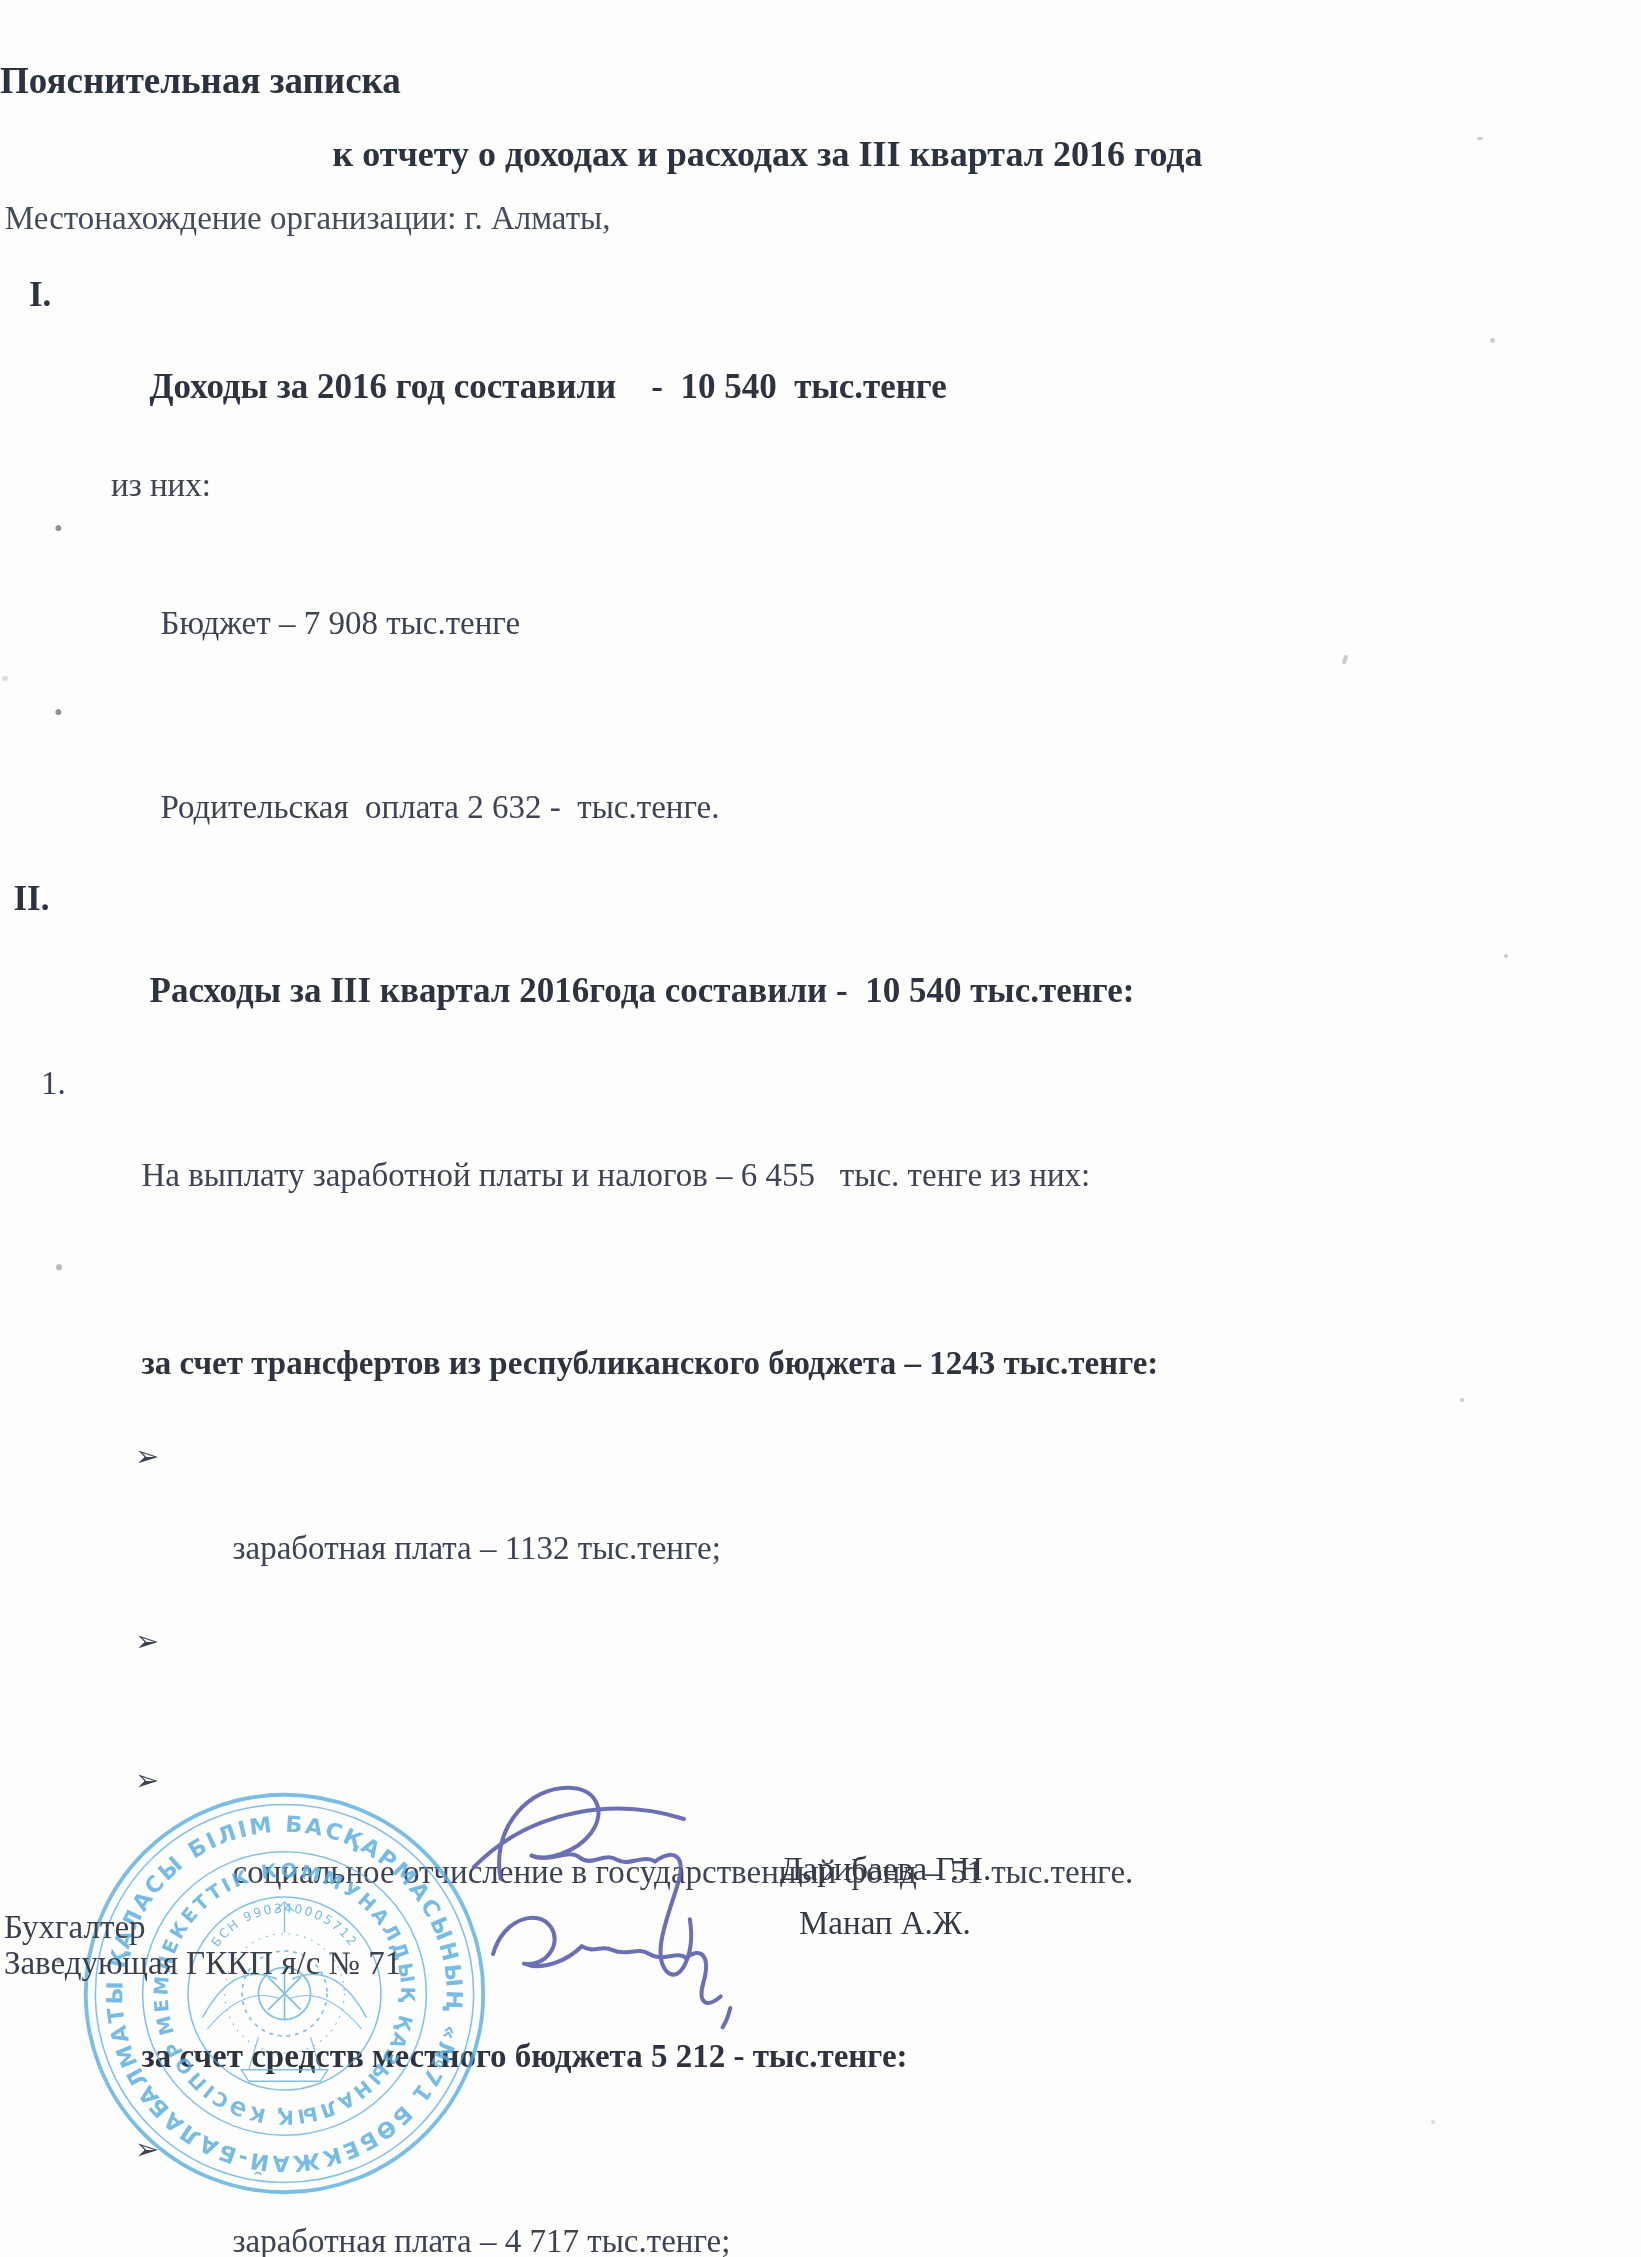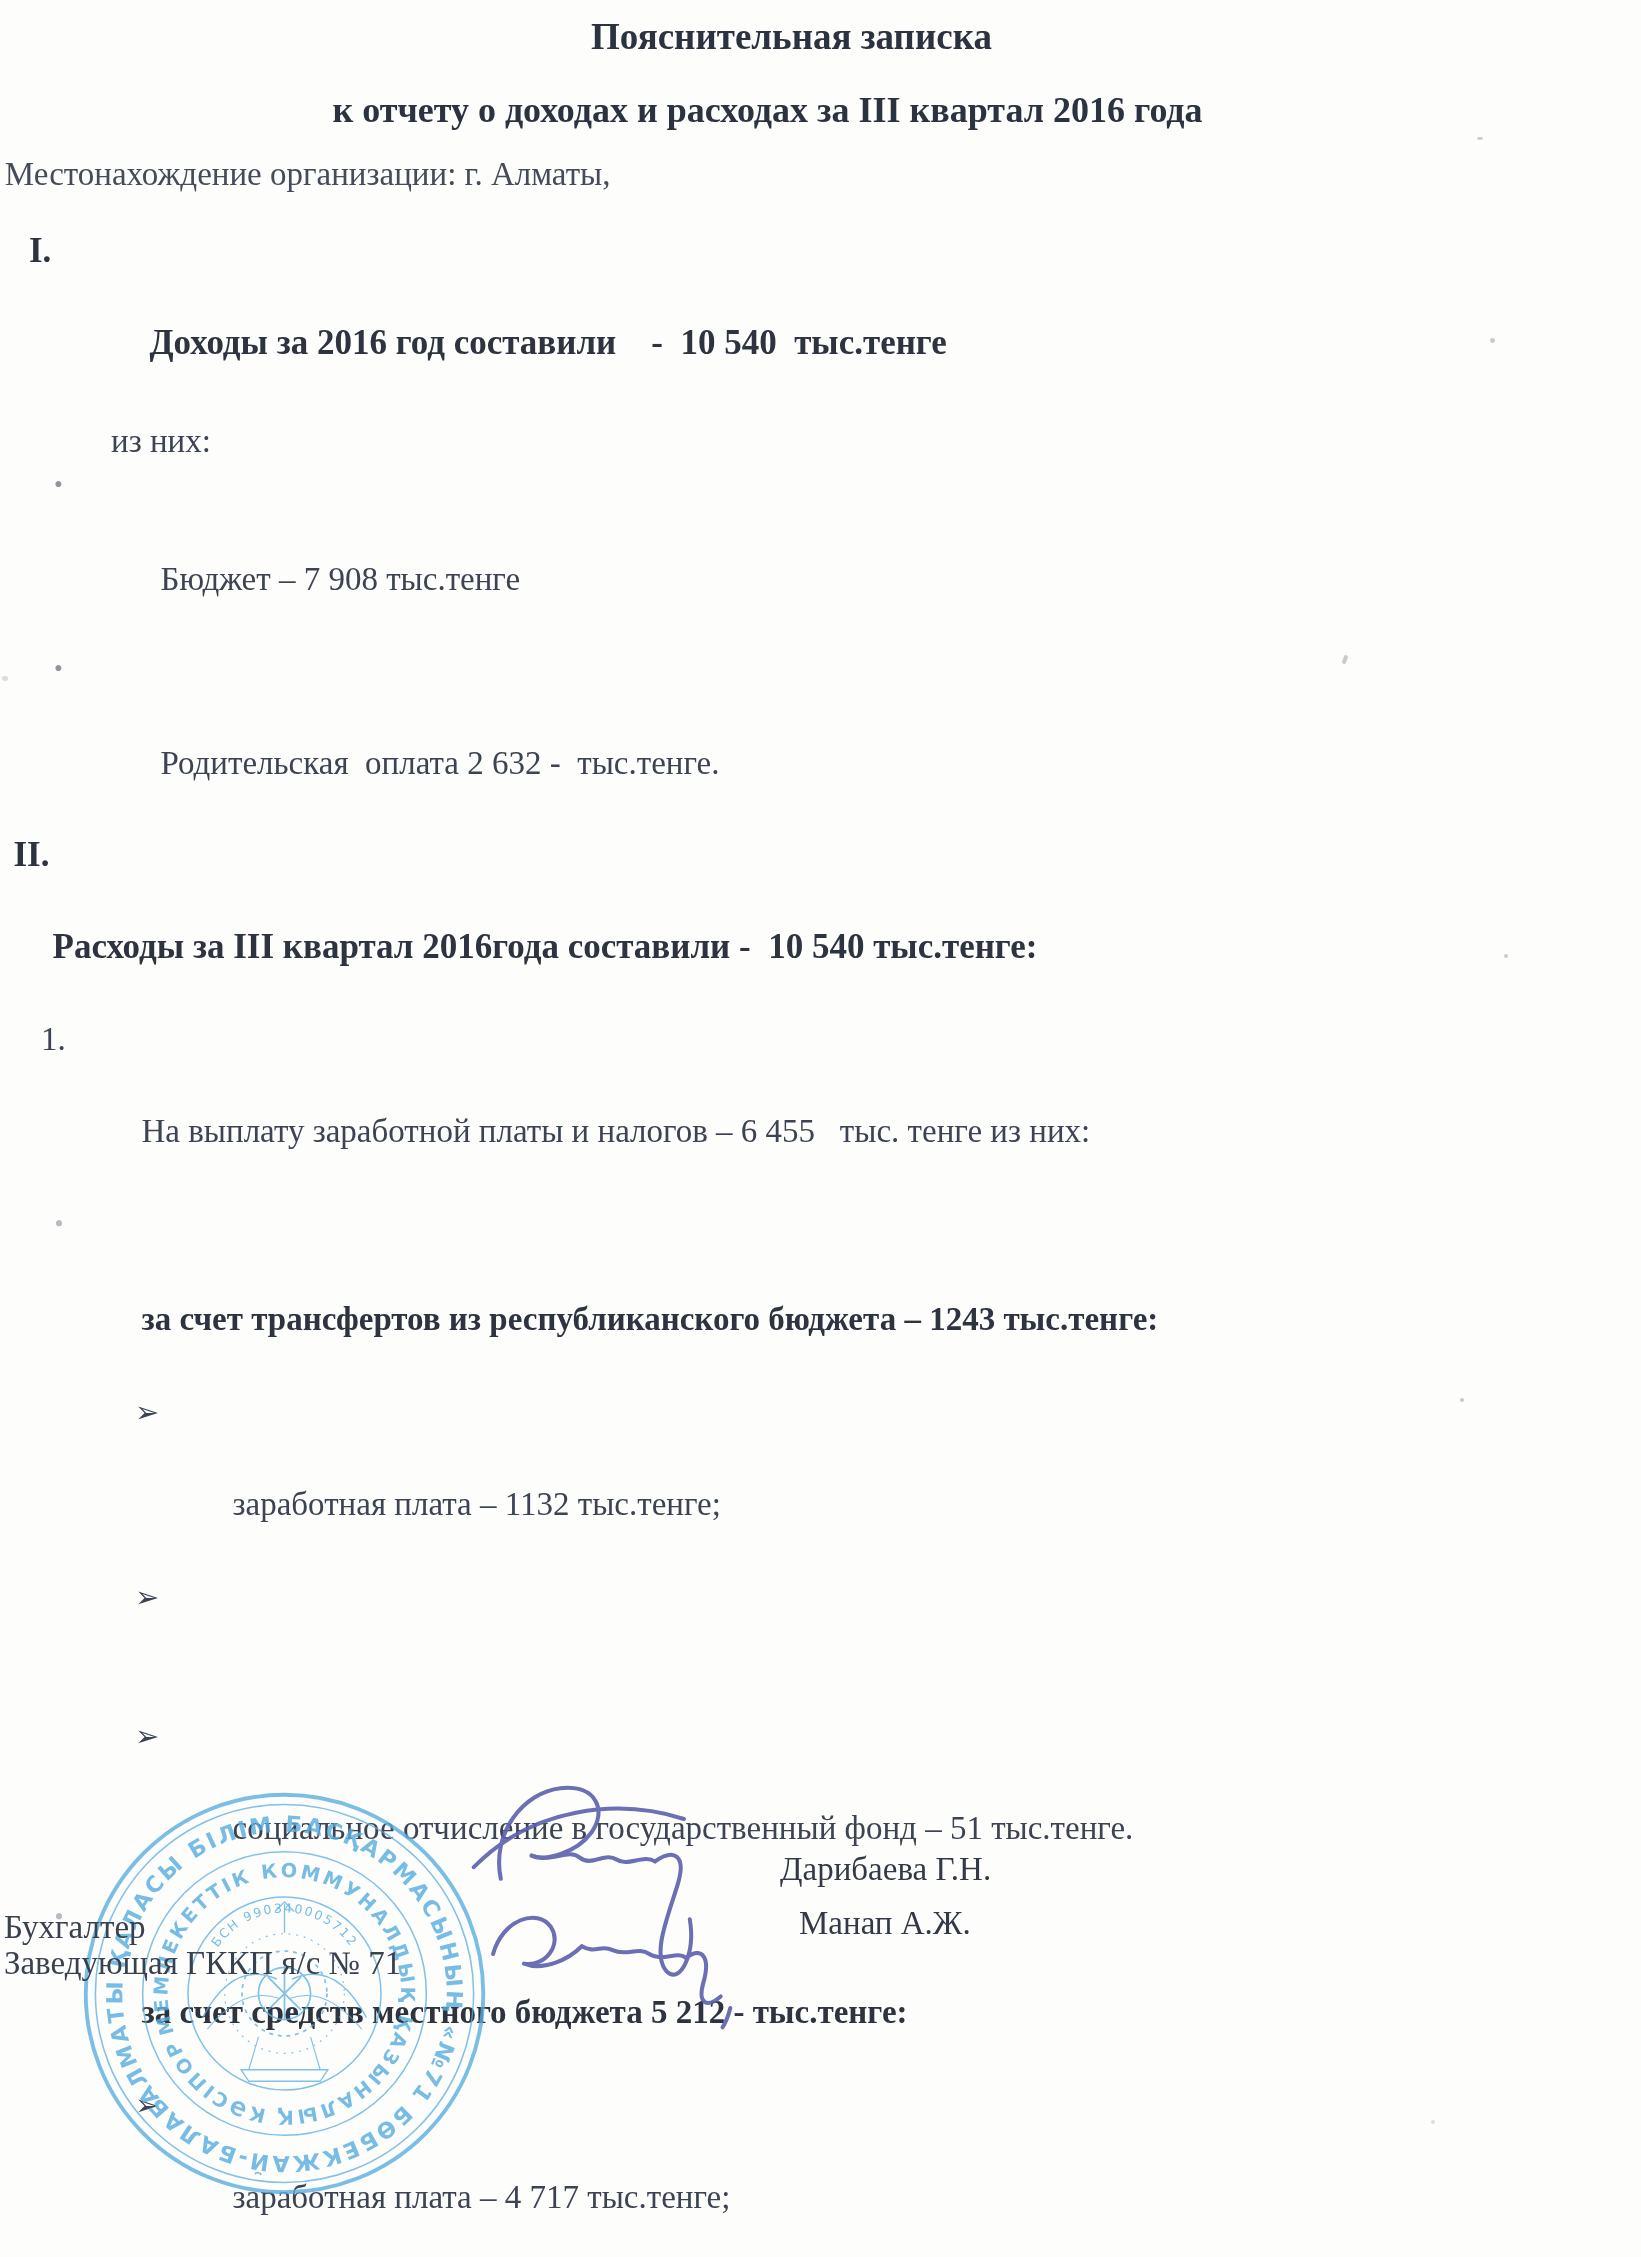--- a/index.html
+++ b/index.html
@@ -4,34 +4,34 @@
 <style>
   html,body{margin:0;padding:0;background:#e8e8e8;}
   .page{
     position:relative; width:1641px; height:2257px; margin:0 auto;
     background:#fdfdfc; overflow:hidden;
     font-family:"Liberation Serif","DejaVu Serif",serif;
     color:#3c4352; font-size:33px; line-height:46px;
   }
   .content{position:absolute; left:0; top:15.4px; width:1641px;}
   .title{
-    text-align:center; font-weight:bold; font-size:37px; line-height:44px;
-    color:#2c3340; width:1583px; white-space:pre-wrap;
+    text-align:left; font-weight:bold; font-size:37px; line-height:44px;
+    color:#2c3340; width:1583px; white-space:pre-wrap;margin-top:44px;
   }
   .subtitle{
     text-align:center; font-weight:bold; font-size:36px; line-height:44px;
     color:#2c3340; width:1535px; margin-top:29px; white-space:pre-wrap;
   }
   .location{margin-top:21px; margin-left:4.8px; line-height:42px; color:#444b59; white-space:pre-wrap;}
   .row{position:relative; white-space:pre-wrap;}
   .num{position:absolute; top:0;}
   .b{font-weight:bold; color:#2d3440;}
   .roman1{margin-top:33px; padding-left:97px; font-size:35px;}
   .roman1 .num{left:29px;}
-  .roman2{font-size:35px;}
+  .roman2{padding-left:97px; font-size:35px;}
   .roman2 .num{left:13.5px;}
   .ofthem{margin-top:5.8px; margin-left:111px;}
   .bullet-item{padding-left:111px;}
   .bullet-item .mk{position:absolute; left:54px; top:-1.9px; font-size:25px; color:#6a707c; opacity:.75;}
   .num-item1{padding-left:92px;}
   .num-item1 .num{left:41px;}
   .group-head{padding-left:92px;}
   .group-head .mk{position:absolute; left:55px; top:-2.9px; font-size:23px; color:#8a8f99; opacity:.6;}
   .arrow-item{padding-left:183px; margin-top:1px;}
   .arrow-item .mk{position:absolute; left:135px; top:0px; font-size:29px; color:#3c4352;} .mt4{margin-top:3.9px;}

